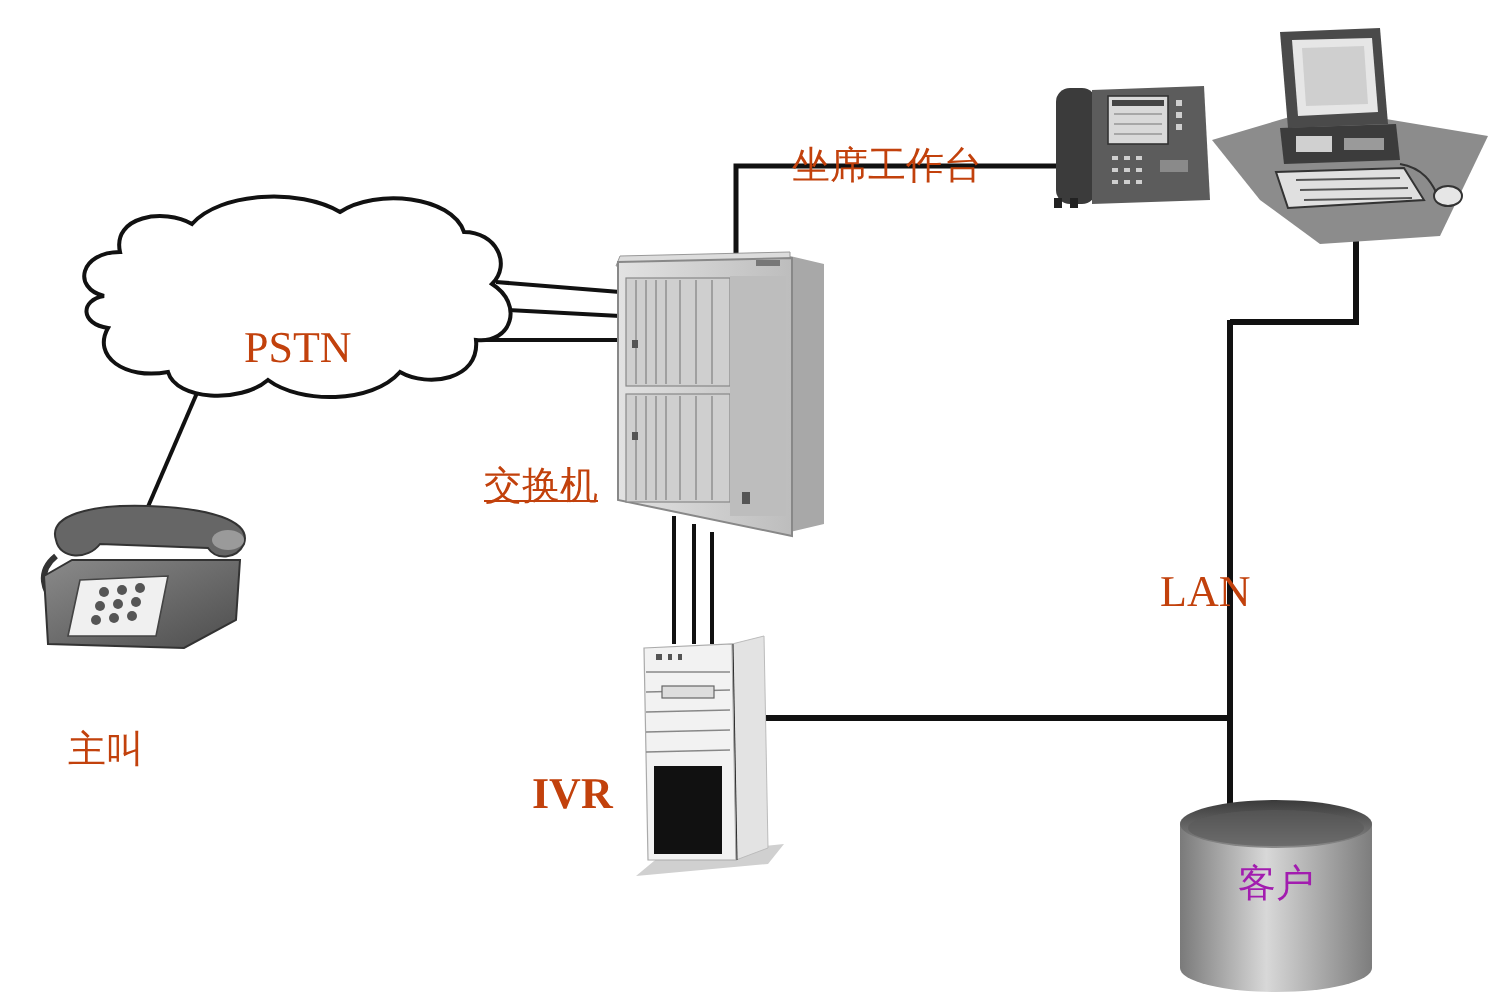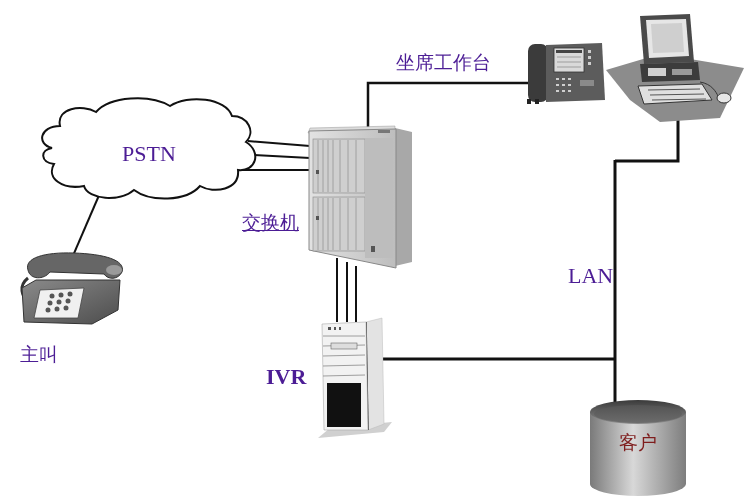--- a/index.html
+++ b/index.html
@@ -1,21 +1,21 @@
 <!DOCTYPE html>
 <html><head>
 <meta charset="utf-8">
 <style>
   html, body { margin:0; padding:0; background:#ffffff; }
   body { width:754px; height:500px; position:relative; overflow:hidden; font-family:"DejaVu Serif","Liberation Serif",serif; }
   #stage { position:absolute; left:0; top:0; width:754px; height:500px; }
-  .label { position:absolute; color:#4c1d95; white-space:nowrap; }
+  .label { position:absolute; color:#c2410c; white-space:nowrap;margin-top:20px; }
   .lbl-latin { font-family:"Liberation Serif","DejaVu Serif",serif; font-size:22px; }
   .lbl-cjk { font-family:"DejaVu Sans","Liberation Sans",sans-serif; font-size:19px; }
-  .db-text { position:absolute; text-align:center; font-family:"DejaVu Sans","Liberation Sans",sans-serif; font-size:19px; line-height:25px; color:#7f1d1d; }
+  .db-text { position:absolute; text-align:center; font-family:"DejaVu Sans","Liberation Sans",sans-serif; font-size:19px; line-height:25px; color:#a21caf; }
 </style>
 </head>
 <body>
 
 <div id="stage">
 <svg width="754" height="500" viewBox="0 0 754 500" xmlns="http://www.w3.org/2000/svg" style="position:absolute;left:0;top:0">
   <defs>
     <linearGradient id="dbGrad" x1="0" x2="1" y1="0" y2="0">
       <stop offset="0" stop-color="#7a7a7a"></stop>
       <stop offset="0.45" stop-color="#d8d8d8"></stop>
@@ -222,21 +222,21 @@
   <g>
     <g>
       <path d="M 590 412 L 590 484 A 48 12 0 0 0 686 484 L 686 412 Z" fill="url(#dbGrad)"></path>
       <ellipse cx="638" cy="412" rx="48" ry="12" fill="url(#dbTop)"></ellipse>
       <ellipse cx="638" cy="414" rx="44" ry="9" fill="#5a5a5a" opacity="0.6"></ellipse>
     </g>
   </g>
 </svg>
 
 <div class="label lbl-latin" style="left:122px;top:141px;">PSTN</div>
-<div class="label lbl-cjk" style="left:20px;top:342px;">主叫</div>
+<div class="label lbl-cjk" style="left:34px;top:342px;">主叫</div>
 <div class="label lbl-cjk" style="left:242px;top:210px;text-decoration:underline;">交换机</div>
 <div class="label lbl-cjk" style="left:396px;top:50px;">坐席工作台</div>
 <div class="label lbl-latin" style="left:266px;top:364px;font-weight:bold;">IVR</div>
-<div class="label lbl-latin" style="left:568px;top:263px;">LAN</div>
+<div class="label lbl-latin" style="left:580px;top:263px;">LAN</div>
 <div class="db-text" style="left:590px;top:430px;width:96px;">
   <div>客户</div>
 </div>
 </div>
 
 </body></html>

